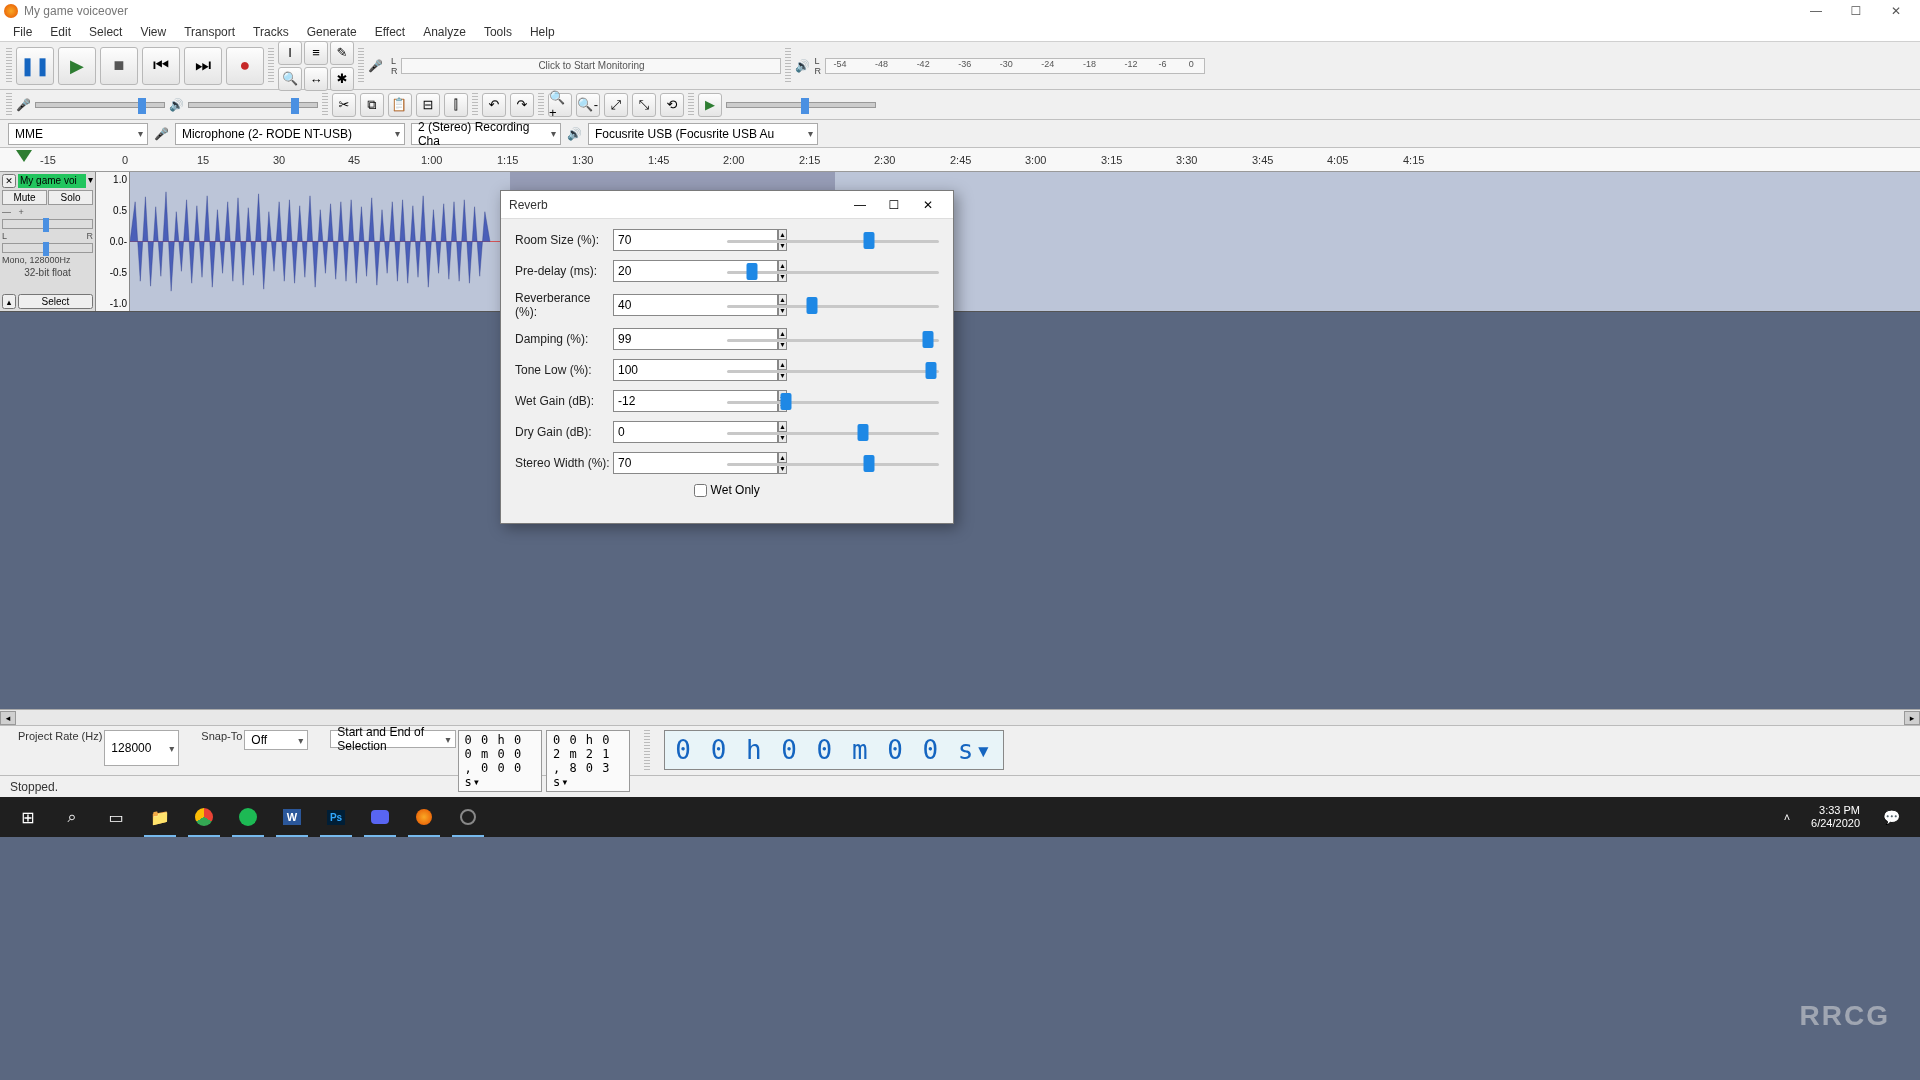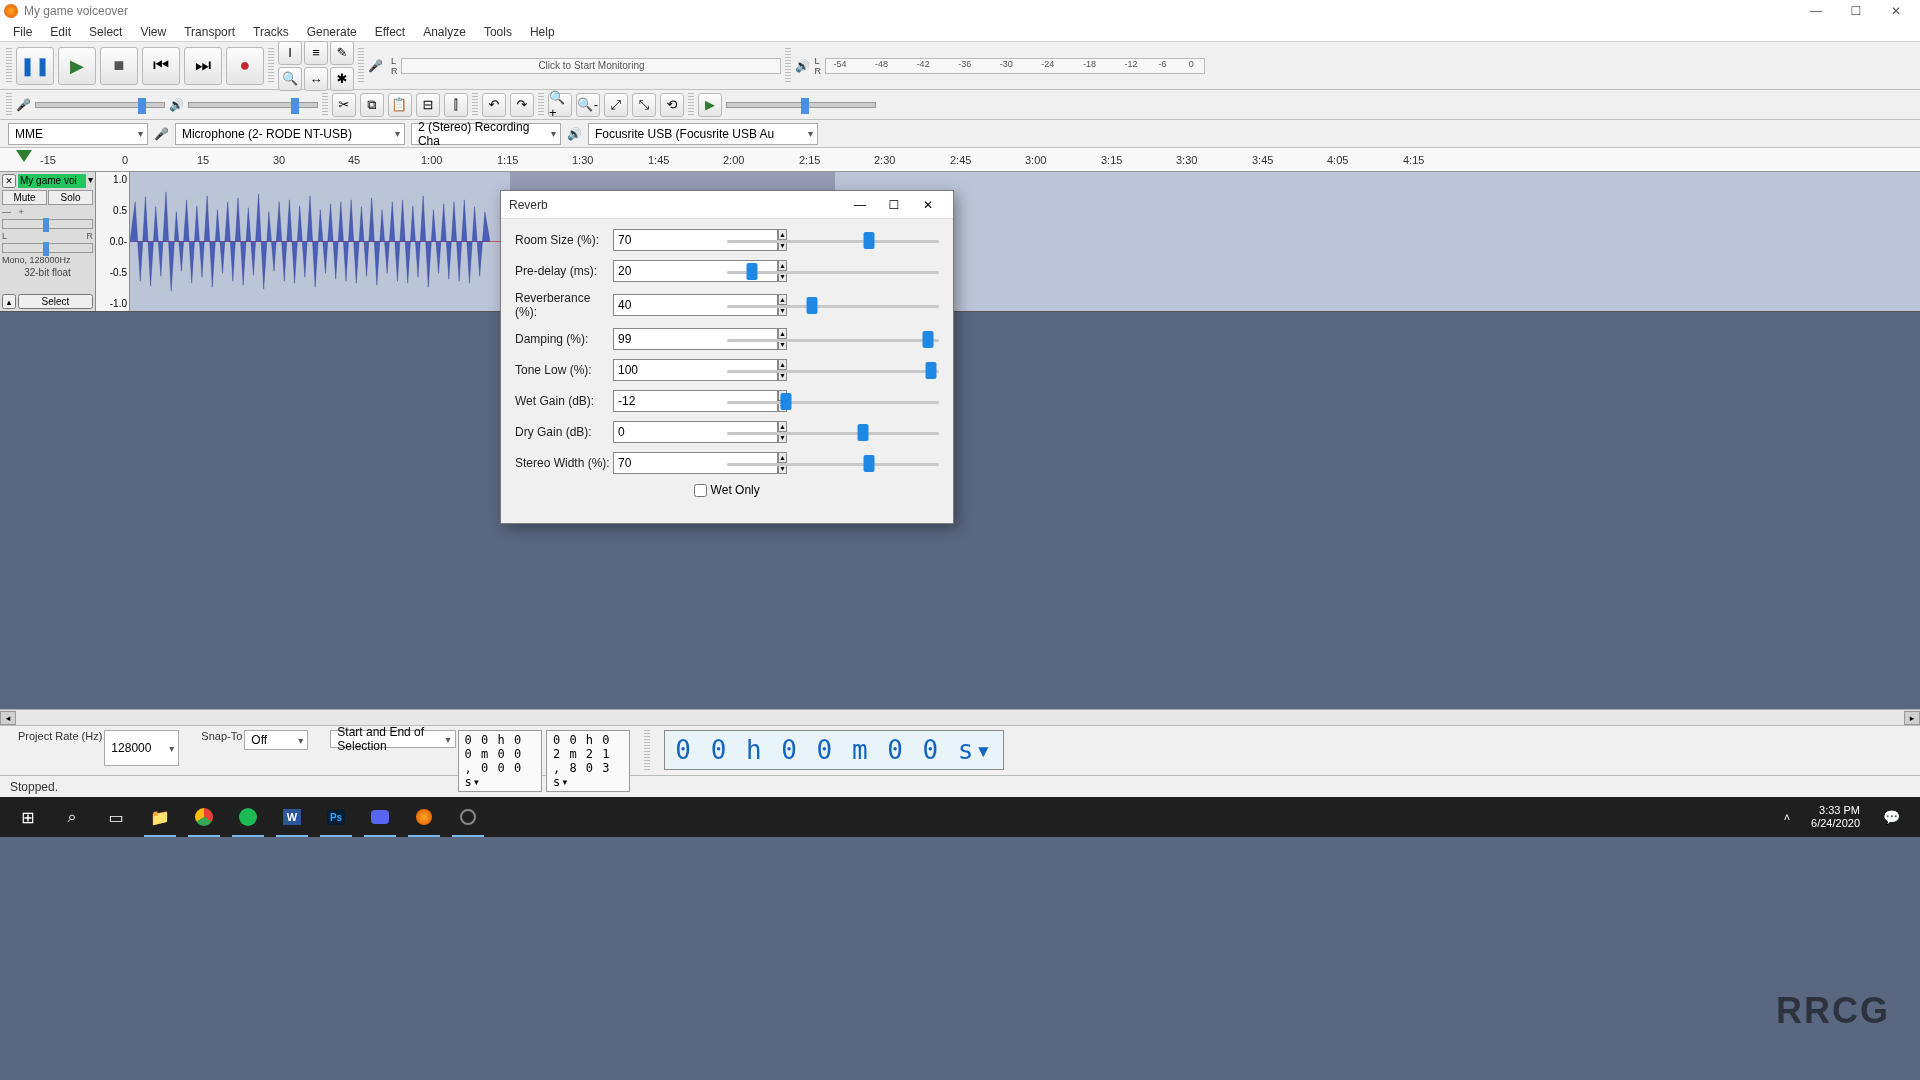--- a/index.html
+++ b/index.html
@@ -89,21 +89,21 @@
 .row .slider .strack { position: absolute; top: 50%; left: 0; right: 0; height: 3px; background: #c8c8c8; border-radius: 2px; }
 .row .slider .sthumb { position: absolute; top: 2px; width: 11px; height: 17px; background: #1e88e5; border-radius: 2px; transform: translateX(-50%); }
 .wetonly { text-align: center; margin: 6px 0 12px; font-size: 12px; }
 .wetonly input { vertical-align: middle; }
 .dbtns { display: flex; gap: 10px; align-items: center; }
 .dbtn { height: 26px; padding: 0 16px; background: #e8e8e8; border: 1px solid #8a8a8a; font-size: 12px; display:flex;align-items:center;}
 .dbtn.primary { background: #d6eaf8; border: 1px solid #3498db; }
 .dbtn.ok { border: 1px solid #3498db; background:#fff;}
 .helpc { width: 22px; height: 22px; border-radius: 50%; background: #2e86de; color: #fff; display:flex; align-items:center; justify-content:center; font-weight:bold; font-size:13px; }
 
-.watermark-brand{position:absolute;right:30px;bottom:48px;color:#000000;opacity:.5;font-size:36px;font-weight:bold;letter-spacing:2px;text-align:right;}
+.watermark-brand{position:absolute;right:30px;bottom:48px;color:#e5e5e5;opacity:.5;font-size:28px;font-weight:bold;letter-spacing:2px;text-align:right;}
 </style>
 </head>
 <body>
 
 <div class="titlebar">
   <div class="app-icon"></div>
   <div class="title">My game voiceover</div>
   <div class="winbtn">—</div>
   <div class="winbtn">☐</div>
   <div class="winbtn">✕</div>

